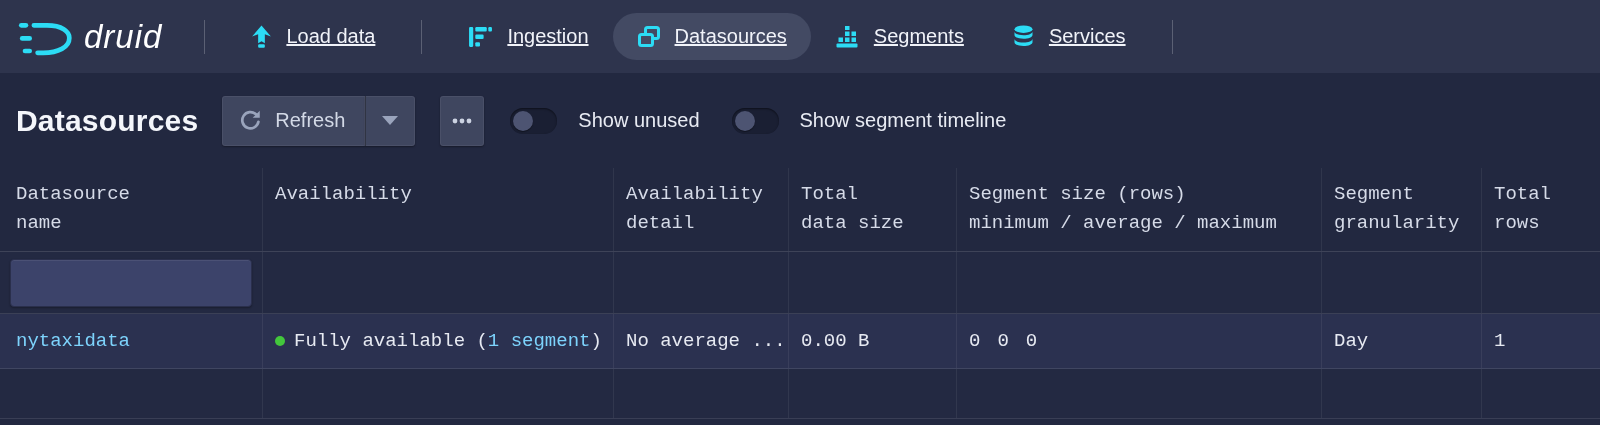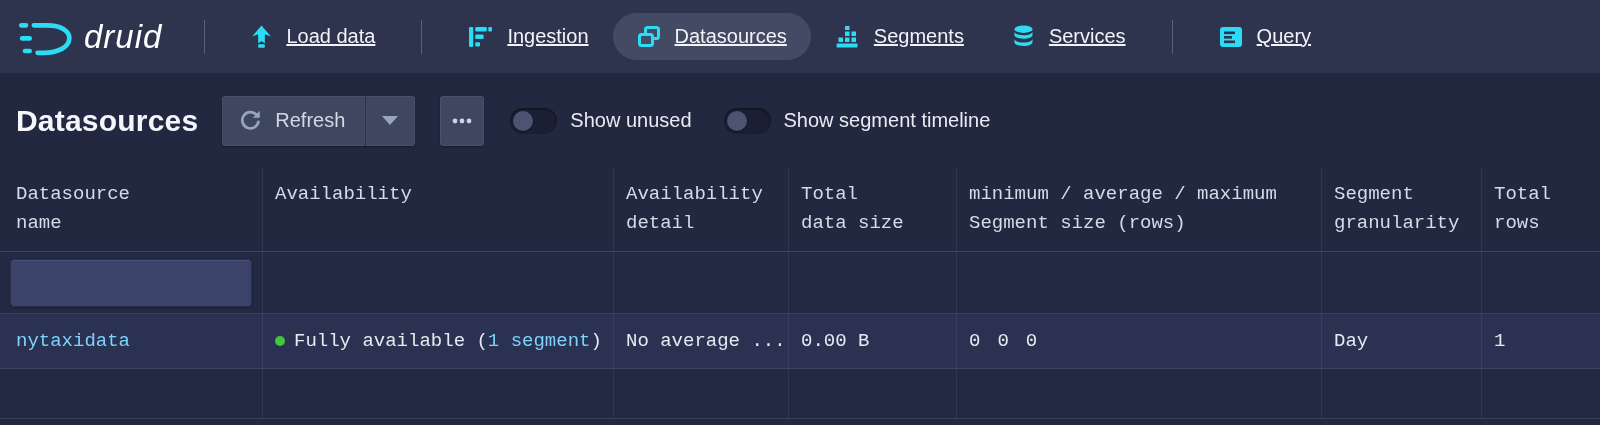--- a/index.html
+++ b/index.html
@@ -50,21 +50,21 @@
     width:47px; height:26px; border-radius:13px; background:#1a1f33;
     position:relative; flex:0 0 47px;
     box-shadow: inset 0 1px 2px rgba(0,0,0,.5);
   }
   .switch .knob {
     position:absolute; left:3px; top:3px; width:20px; height:20px; border-radius:50%;
     background:#4d5472; box-shadow:0 1px 1px rgba(0,0,0,.4);
   }
   .switch-1 { margin-left:26px; }
   .switch-2 { margin-left:32px; }
-  .switch-label { margin-left:13px; font-size:20px; color:#e8ebf3; white-space:nowrap; }
+  .switch-label { margin-left:21px; font-size:20px; color:#e8ebf3; white-space:nowrap; }
 
   
   .table { flex:1 1 auto; display:flex; flex-direction:column;font-family:Liberation Mono, monospace; }
   .trow { display:grid; grid-template-columns:263px 351px 175px 168px 365px 160px 118px; }
   .cell { border-right:1px solid rgba(255,255,255,.065); padding:0 10px 0 12px; overflow:hidden; }
   .cell:first-child { padding-left:16px; }
   .cell:last-child { border-right:none; }
 
   .thead { height:84px; flex:0 0 84px; border-bottom:1px solid rgba(255,255,255,.13); }
   .thead .cell { display:flex; flex-direction:column; justify-content:flex-start; padding-top:12px; cursor:pointer; }
@@ -155,29 +155,20 @@
       <svg width="23" height="24" viewBox="0 0 22 24">
         <ellipse class="cyan" cx="11" cy="4.2" rx="9" ry="3.7"></ellipse>
         <path class="cyan" d="M2 6.5 c0 2.1 4 3.8 9 3.8 s9 -1.7 9 -3.8 v3.4 c0 2.1 -4 3.8 -9 3.8 s-9 -1.7 -9 -3.8 z"></path>
         <path class="cyan" d="M2 13.8 c0 2.1 4 3.8 9 3.8 s9 -1.7 9 -3.8 v3.4 c0 2.1 -4 3.8 -9 3.8 s-9 -1.7 -9 -3.8 z"></path>
       </svg>
       <span>Services</span>
     </div>
 
     <div class="nav-sep"></div>
 
-    <div class="nav-item">
-      <svg width="24" height="22" viewBox="0 0 24 22">
-        <rect class="cyan" x="1" y="1" width="22" height="20" rx="3"></rect>
-        <rect x="5" y="5.5" width="11" height="2.6" fill="#2e344d"></rect>
-        <rect x="5" y="10" width="8" height="2.6" fill="#2e344d"></rect>
-        <rect x="5" y="14.5" width="11" height="2.6" fill="#2e344d"></rect>
-      </svg>
-      <span>Query</span>
-    </div>
   </nav>
 
   <div class="page-header">
     <h1 class="page-title">Datasources</h1>
 
     <div class="btn-group">
       <button class="btn btn-main">
         <svg width="25" height="25" viewBox="0 0 24 24">
           <path d="M19.6 13.2 a7.8 7.8 0 1 1 -2.3 -7.1" fill="none" stroke="#9aa4bc" stroke-width="2.6" stroke-linecap="round"></path>
           <path d="M20.9 2.6 L20.9 9.4 L14.1 9.4 Z" fill="#9aa4bc"></path>
@@ -225,22 +216,22 @@
       </div>
       <div class="cell">
         <span class="th-line">Availability</span>
         <span class="th-line">detail</span>
       </div>
       <div class="cell">
         <span class="th-line">Total</span>
         <span class="th-line">data size</span>
       </div>
       <div class="cell">
+        <span class="th-line">Segment size (rows)</span>
         <span class="th-line">minimum / average / maximum</span>
-        <span class="th-line">Segment size (rows)</span>
       </div>
       <div class="cell">
         <span class="th-line">Segment</span>
         <span class="th-line">granularity</span>
       </div>
       <div class="cell">
         <span class="th-line">Total</span>
         <span class="th-line">rows</span>
       </div>
     </div>

